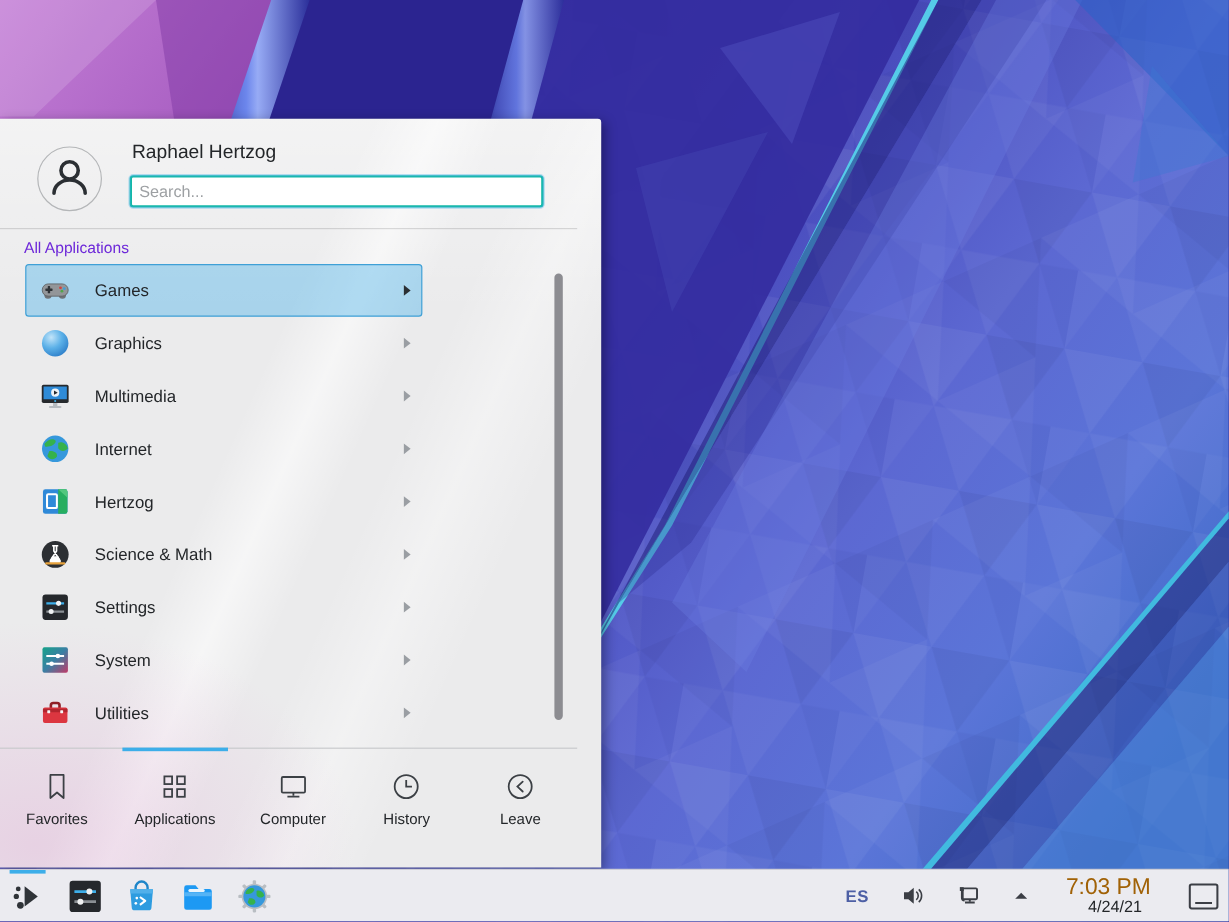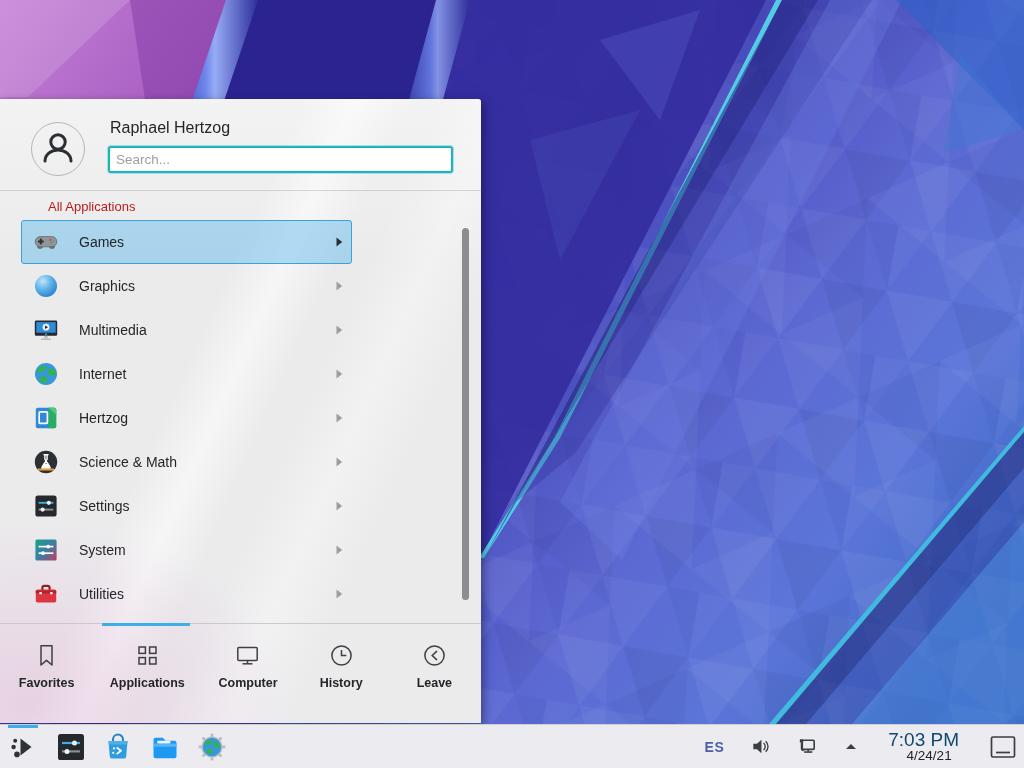--- a/index.html
+++ b/index.html
@@ -2,69 +2,69 @@
 <html><head>
 <meta charset="utf-8">
 <style>
   html,body{margin:0;padding:0;}
   body{width:1024px;height:768px;overflow:hidden;font-family:"Liberation Sans","DejaVu Sans",sans-serif;background:#2f2894;}
   .screen{position:relative;width:1024px;height:768px;overflow:hidden;}
   .wallpaper{position:absolute;inset:0;width:1024px;height:768px;display:block;}
 
   
   .kickoff{position:absolute;left:0;top:99px;width:481px;height:624px;background:#ebebec;
-    border-top-right-radius:3px;box-shadow:3px 3px 10px rgba(0,0,20,.38);overflow:hidden;}
+    border-top-right-radius:3px;box-shadow:3px 3px 10px rgba(0,0,20,.38);overflow:hidden;padding-left:20px;}
   .kickoff::before{content:"";position:absolute;inset:0;pointer-events:none;
     background:
       radial-gradient(430px 300px at 6% 97%, rgba(226,178,216,.45), transparent 62%),
       linear-gradient(114deg, transparent 40%, rgba(255,255,255,.55) 47%, transparent 54%),
       linear-gradient(114deg, transparent 58%, rgba(255,255,255,.35) 66%, transparent 75%),
       linear-gradient(180deg, rgba(255,255,255,.4), transparent 26%);}
   .kickoff > *{position:relative;}
   .avatar{position:absolute;left:31px;top:23px;width:52px;height:52px;border-radius:50%;
     border:1px solid #b4b6b8;display:flex;align-items:center;justify-content:center;background:transparent;}
   .user-name{position:absolute;left:110px;top:20px;font-size:16px;color:#232629;}
   .search{position:absolute;left:108px;top:47px;width:329px;height:23px;background:#fff;
     border:2px solid #14b8a6;border-radius:3px;outline:2px solid rgba(61,174,233,.35);outline-offset:-1px;
     font-size:13.5px;color:#232629;padding:0 6px;font-family:"Liberation Sans","DejaVu Sans",sans-serif;}
   .search::placeholder{color:#9da0a3;}
   .hdr-divider{position:absolute;left:0;top:91px;width:481px;height:1px;background:rgba(0,0,0,.13);}
-  .section-label{position:absolute;left:20px;top:100px;font-size:13px;color:#b91c1c;margin-left:28px;}
+  .section-label{position:absolute;left:20px;top:100px;font-size:13px;color:#6d28d9;}
   .menu-list{position:absolute;left:0;top:121px;width:388px;height:403px;overflow:hidden;}
   .menu-row{position:relative;height:40px;margin:0 36px 0 21px;padding:1px 6px 1px 6px;display:flex;align-items:center;
     border:1px solid transparent;border-radius:3px;}
   .menu-row.selected{background:rgba(61,174,233,.38);border-color:#3fa0d6;}
   .mi-icon{width:26px;height:26px;margin-left:5px;flex:0 0 auto;display:flex;}
   .mi-icon svg{width:26px;height:26px;}
   .mi-label{margin-left:20px;font-size:14px;color:#232629;flex:1;}
   .mi-arrow{width:7px;height:10px;color:#9a9ea3;display:flex;margin-right:2px;}
   .menu-row.selected .mi-arrow{color:#2b2f33;}
   .scrollbar{position:absolute;left:462px;top:129px;width:7px;height:372px;border-radius:3.5px;background:#8c8c91;}
   .tab-divider{position:absolute;left:0;top:524px;width:481px;height:1px;background:#c9cacd;}
   .active-tab-indicator{position:absolute;left:102px;top:524px;width:88px;height:3px;background:#3daee9;}
-  .tabbar{position:absolute;left:0;top:527px;width:481px;height:97px;display:flex;justify-content:space-around;align-items:flex-start;padding-top:16px;box-sizing:border-box;font-weight:bold;}
+  .tabbar{position:absolute;left:0;top:527px;width:481px;height:97px;display:flex;justify-content:space-around;align-items:flex-start;padding-top:16px;box-sizing:border-box;}
   .tab{display:flex;flex-direction:column;align-items:center;gap:7px;min-width:60px;}
   .tab-icon{width:27px;height:27px;color:#3c4045;}
   .tab-icon svg{width:27px;height:27px;}
   .tab-label{font-size:12.5px;color:#232629;}
 
   
   .taskbar{position:absolute;left:0;top:724px;width:1024px;height:44px;background:#ebebf0;
     border-top:1px solid rgba(120,120,140,.25);box-sizing:border-box;display:flex;align-items:center;}
   .task-indicator{position:absolute;left:8px;top:0;width:30px;height:3px;background:#3daee9;}
   .task-left{display:flex;align-items:center;gap:14px;padding-left:7px;}
   .task-app{width:33px;height:33px;display:flex;align-items:center;justify-content:center;}
   .task-app svg{width:32px;height:32px;}
   .task-right{margin-left:auto;display:flex;align-items:center;gap:25px;padding-right:6px;}
   .kbd{font-size:14px;font-weight:bold;color:#4d5fa5;letter-spacing:.5px;}
   .tray-icon{width:22px;height:22px;color:#3b3e45;display:flex;align-items:center;justify-content:center;}
   .tray-icon svg{width:21px;height:21px;}
   .caret{width:16px;}
   .clock{display:flex;flex-direction:column;align-items:center;line-height:1.04;margin:0 4px;}
-  .clock-time{font-size:19px;color:#0c4a6e;}
+  .clock-time{font-size:19px;color:#a16207;}
   .clock-date{font-size:13.5px;color:#232629;margin-left:11px;}
   .show-desktop{width:30px;height:30px;display:flex;align-items:center;justify-content:center;color:#3b3e45;}
 </style>
 </head>
 <body>
 
 <div class="screen">
 
   <svg class="wallpaper" viewBox="0 0 1024 768" preserveAspectRatio="none" aria-hidden="true">
     <defs>

